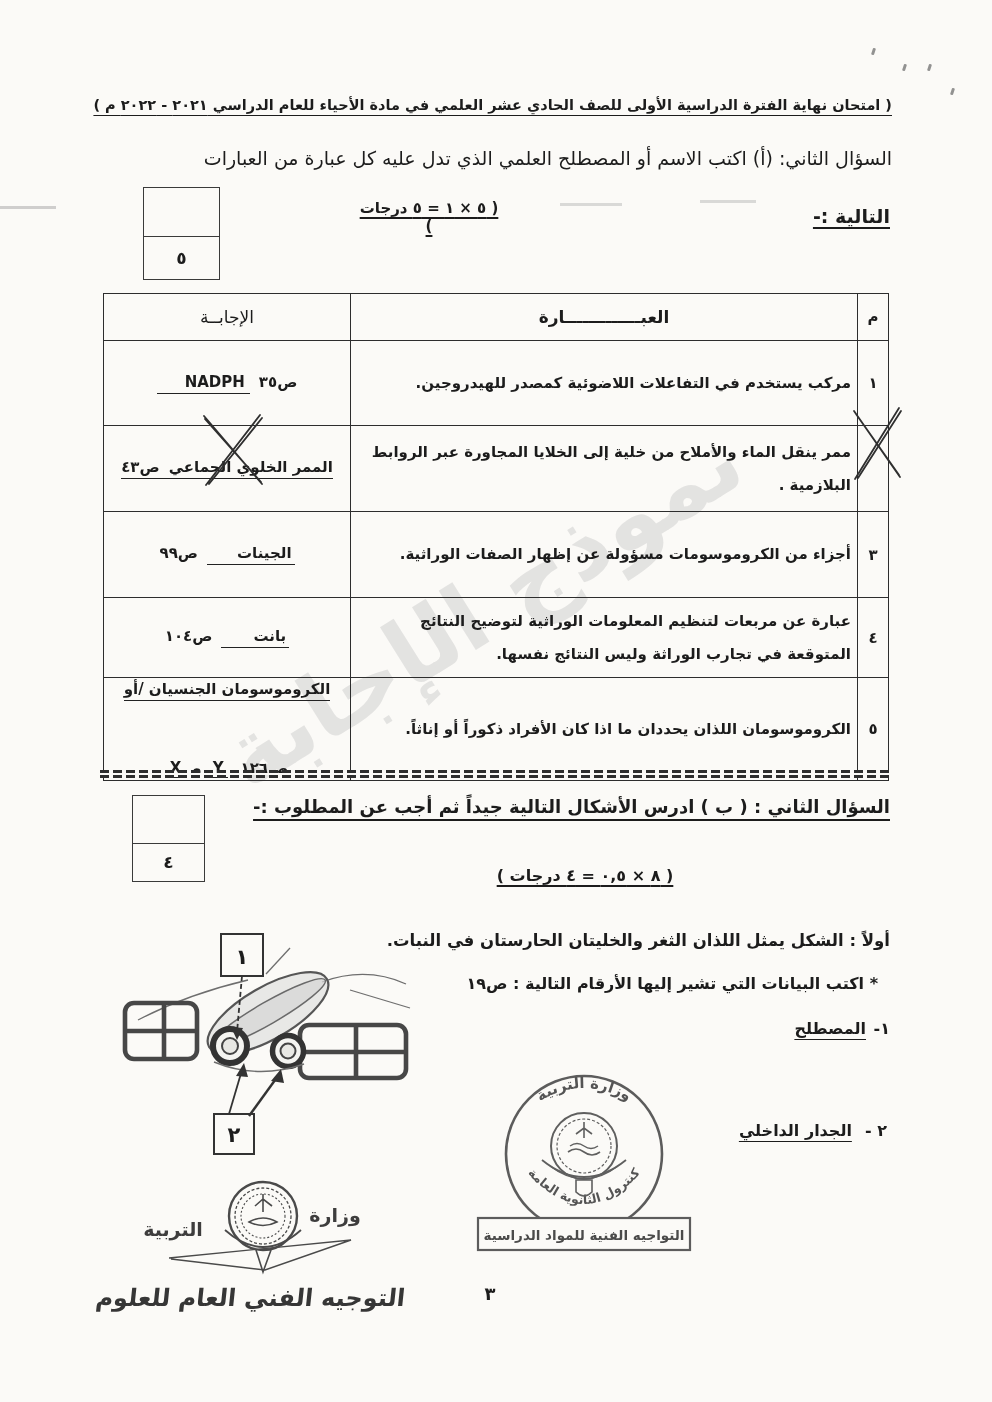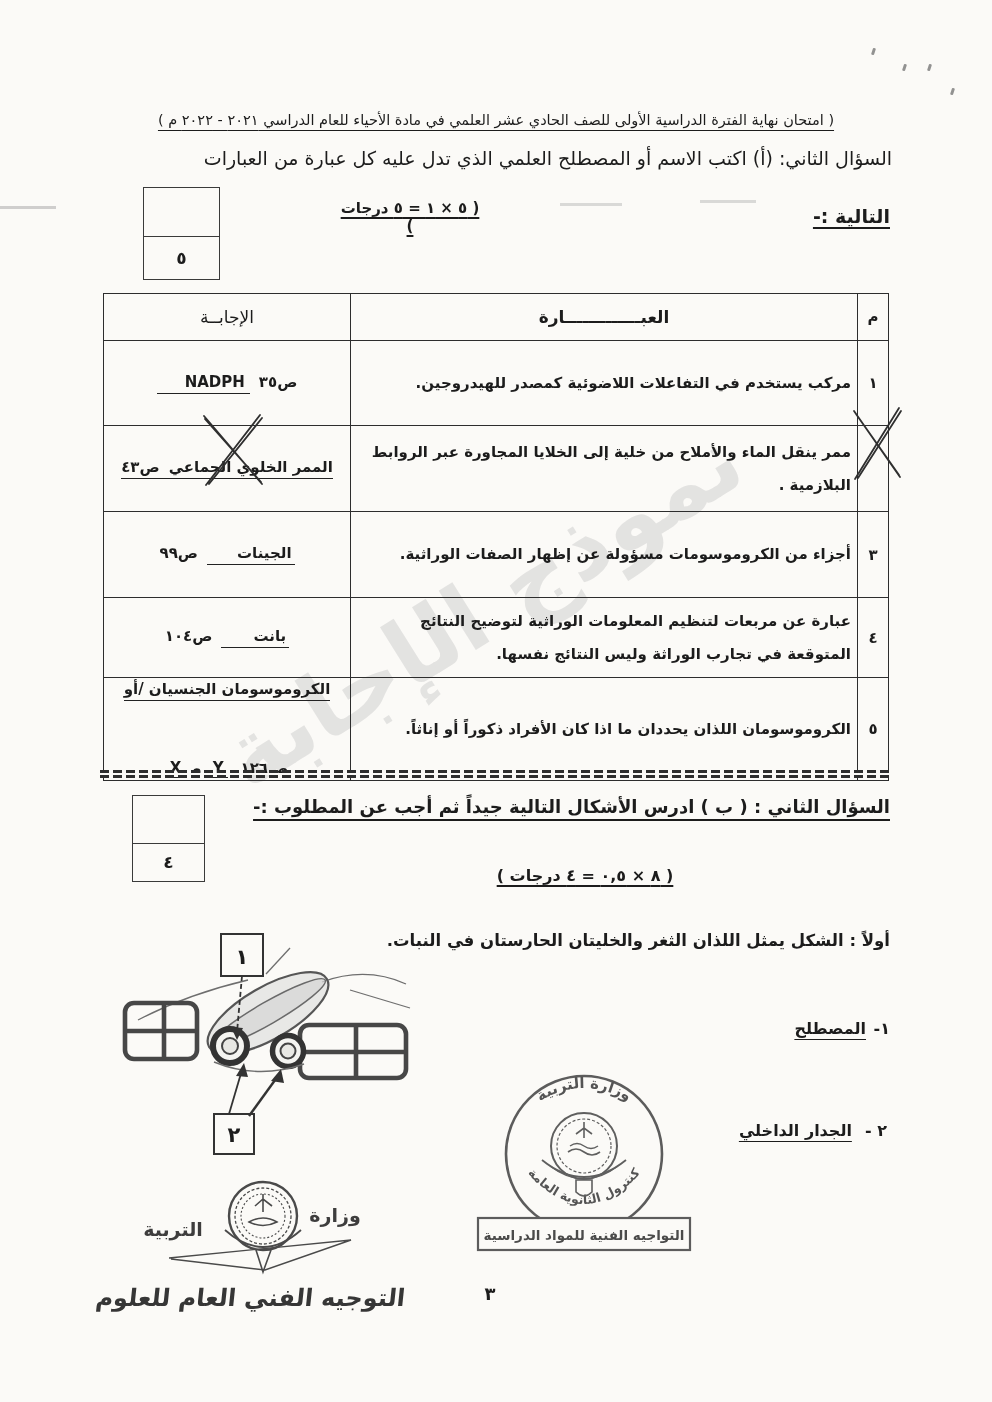--- a/index.html
+++ b/index.html
@@ -5,26 +5,26 @@
   html,body{margin:0;padding:0;background:#e8e8e8;}
   .page{
     position:relative; width:992px; height:1402px; margin:0 auto;
     background:#fbfaf7; overflow:hidden;
     font-family:"DejaVu Sans",sans-serif; color:#1c1c1c;
     direction:rtl;
   }
   .abs{position:absolute;}
   .ul{text-decoration:underline; text-decoration-thickness:1.5px; text-underline-offset:4px;}
   
-  .header-line{left:100px; top:112px; width:792px; text-align:center;
-    font-size:14.5px; font-weight:normal; white-space:nowrap;
+  .header-line{left:100px; top:97px; width:792px; text-align:center;
+    font-size:14.5px; font-weight:bold; white-space:nowrap;
     text-decoration:underline; text-decoration-thickness:1.4px; text-underline-offset:5px;}
   .qa-title{right:100px; top:147px; width:792px; font-size:19px; font-weight:normal; white-space:nowrap; text-align:right;}
   .qa-tail{right:102px; top:205px; font-size:19px; font-weight:bold;}
-  .qa-marks{left:340px; top:199px; width:140px; text-align:center; font-size:15px; font-weight:bold;}
+  .qa-marks{left:359px; top:199px; width:140px; text-align:center; font-size:15px; font-weight:bold;}
   
   .score-box{border:1.6px solid #3a3a3a; background:transparent;}
   .score-box .cell-top{border-bottom:1.6px solid #3a3a3a;}
   .score-box .cell-bot{display:flex;align-items:center;justify-content:center;font-size:17px;font-weight:bold;}
   
   table.qtable{position:absolute; left:103px; top:293px; width:785px; border-collapse:collapse; table-layout:fixed; background:transparent;}
   table.qtable td,table.qtable th{border:1.6px solid #2d2d2d; padding:2px 6px; vertical-align:middle; background:transparent;}
   th.h-num, td.c-num{width:31px; text-align:center; font-size:15px; font-weight:bold;}
   th.h-st{width:507px; text-align:center; font-size:17px; font-weight:bold; letter-spacing:1px;}
   th.h-ans{width:247px; text-align:center; font-size:17px; font-weight:normal;}
@@ -170,20 +170,21 @@
   <div class="abs eq-divider fg"></div>
 
   <div class="abs qb-title fg">السؤال الثاني : ( ب ) ادرس الأشكال التالية جيداً ثم أجب عن المطلوب :-</div>
   <div class="abs qb-marks ul fg">( ٨ × ٠,٥ = ٤ درجات )</div>
   <div class="abs score-box fg" style="left:132px;top:795px;width:71px;height:85px;">
     <div class="cell-top" style="height:47px;"></div>
     <div class="cell-bot" style="height:36px;">٤</div>
   </div>
 
   <div class="abs qb-first fg">أولاً : الشكل يمثل اللذان الثغر والخليتان الحارستان في النبات.</div>
+  <div class="abs qb-instr fg">* اكتب البيانات التي تشير إليها الأرقام التالية : ص١٩</div>
 
   <div class="abs qb-item item1 fg">
     <span>١-</span>
     <span class="item-label">المصطلح</span>
   </div>
   <div class="abs qb-item item2 fg">
     <span>٢ -</span>&nbsp;
     <span class="item-label">الجدار الداخلي</span>
   </div>
 

